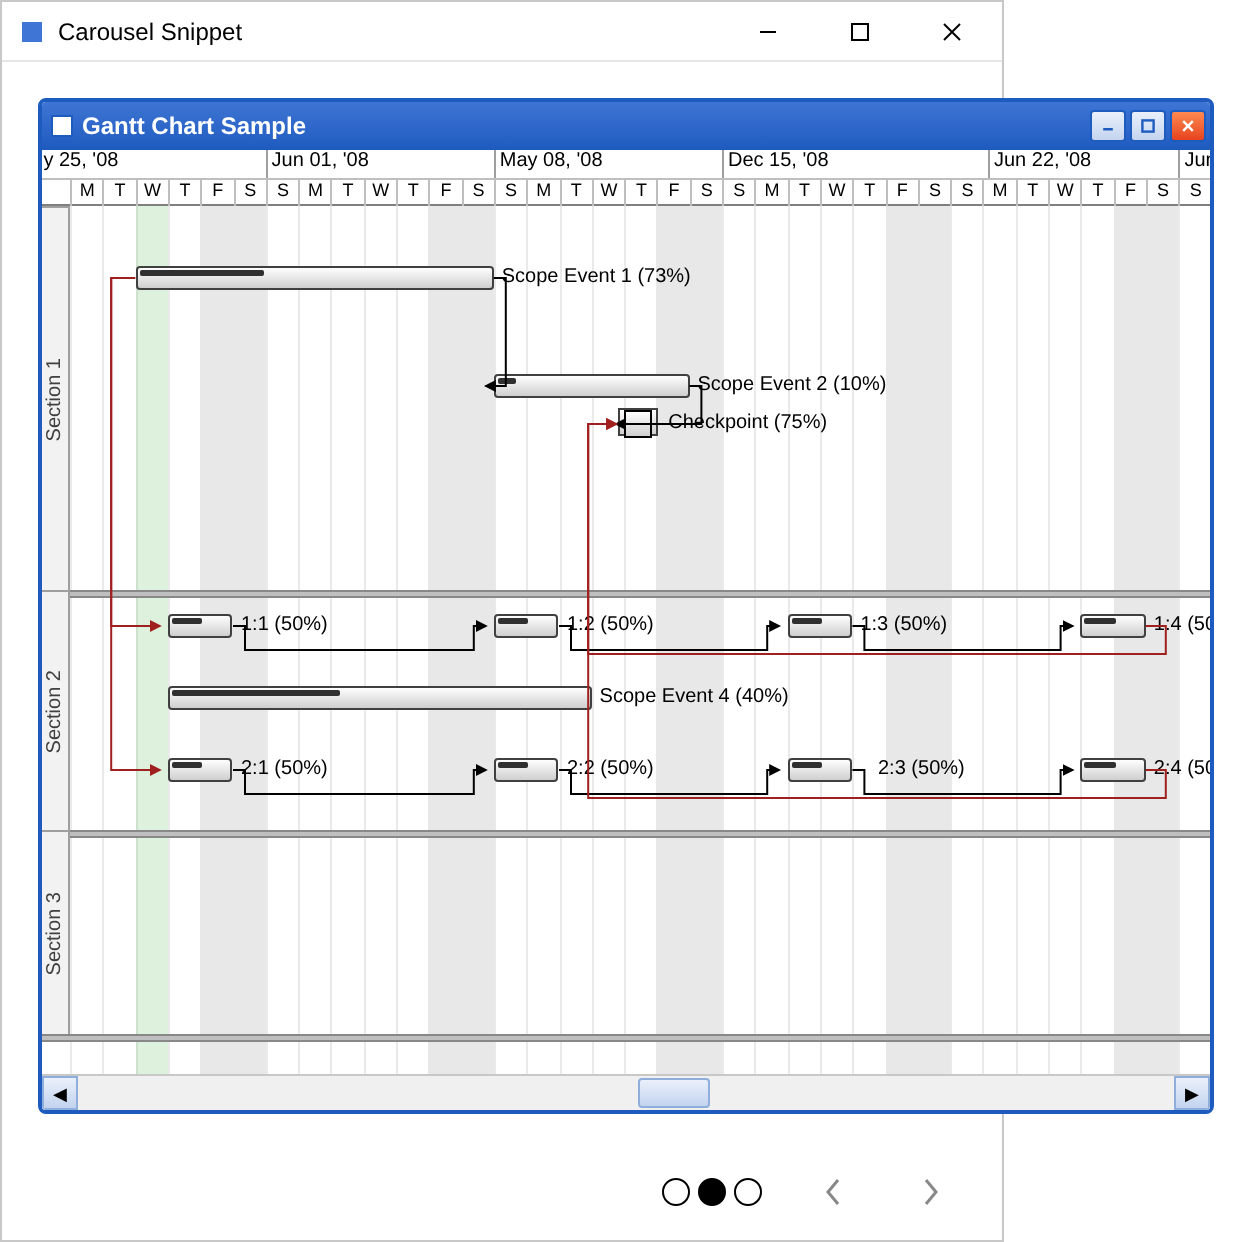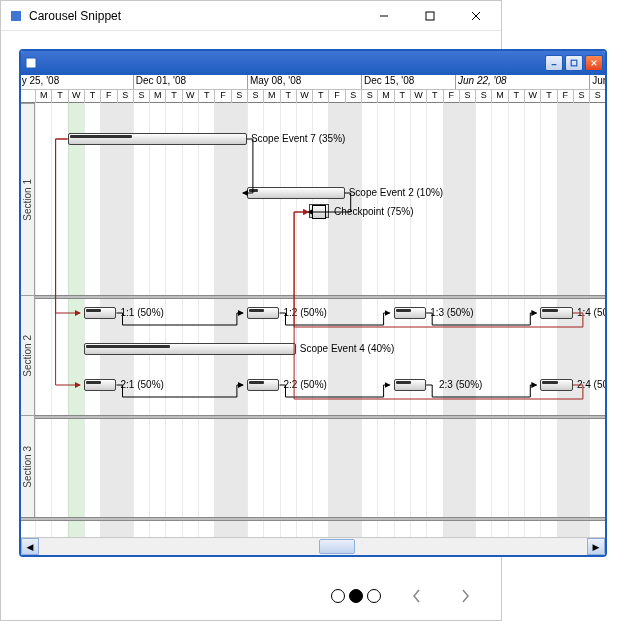--- a/index.html
+++ b/index.html
@@ -93,20 +93,21 @@
         </div>
     </div>
   </div>
 
   <div class="mdi">
     <div class="mdi-titlebar">
       <div class="mtitle">
         <svg width="12" height="12">
             <rect x="1" y="1" width="10" height="10" fill="#fff" stroke="#1e5bbf"></rect>
           </svg>
+        <span>Gantt Chart Sample</span>
       </div>
       <div class="mdi-controls">
         <div class="mdi-btn">
             <svg viewBox="0 0 10 10">
               <line x1="2" y1="7" x2="8" y2="7" stroke="#1e5bbf" stroke-width="1.5"></line>
             </svg>
           </div>
         <div class="mdi-btn">
             <svg viewBox="0 0 10 10">
               <rect x="1.5" y="1.5" width="7" height="7" fill="none" stroke="#1e5bbf" stroke-width="1.5"></rect>
@@ -119,24 +120,24 @@
             </svg>
           </div>
       </div>
     </div>
 
     <div class="gantt-wrap">
       <div class="gantt" id="gantt">
         <div class="timeline-header" id="thead">
           <div class="th-weeks" id="thweeks">
               <div class="th-week" style="left: -2.3px;">y 25, '08</div>
-              <div class="th-week" style="left: 111.8px;">Dec 01, '08</div>
+              <div class="th-week" style="left: 111.8px;">Jun 01, '08</div>
               <div class="th-week" style="left: 225.9px;">May 08, '08</div>
               <div class="th-week" style="left: 340px;">Dec 15, '08</div>
-              <div class="th-week" style="left: 434px; font-style: italic;">Jun 22, '08</div>
+              <div class="th-week" style="left: 473px;">Jun 22, '08</div>
               <div class="th-week" style="left: 568.2px;">Jun 2</div>
             </div>
           <div class="th-days" id="thdays">
               <div class="th-day" style="left: 14px; width: 16.3px;">M</div>
               <div class="th-day" style="left: 30.3px; width: 16.3px;">T</div>
               <div class="th-day" style="left: 46.6px; width: 16.3px;">W</div>
               <div class="th-day" style="left: 62.9px; width: 16.3px;">T</div>
               <div class="th-day" style="left: 79.2px; width: 16.3px;">F</div>
               <div class="th-day" style="left: 95.5px; width: 16.3px;">S</div>
               <div class="th-day" style="left: 111.8px; width: 16.3px;">S</div>
@@ -220,21 +221,21 @@
               <span>Section 2</span>
             </div>
             <div class="sec-sep" style="top: 312px;"></div>
             <div class="section-label" style="top: 312px; height: 102px;">
               <span>Section 3</span>
             </div>
             <div class="sec-sep" style="top: 414px;"></div>
             <div class="bar" style="left: 46.6px; top: 30px; width: 179.3px;">
               <div class="progress" style="width: 62.055px; height: 3px;"></div>
             </div>
-            <div class="blabel" style="left: 229.9px; top: 30px;">Scope Event 7 (35%)</div>
+            <div class="blabel" style="left: 229.9px; top: 30px;">Scope Event 1 (73%)</div>
             <div class="bar" style="left: 225.9px; top: 84px; width: 97.8px;">
               <div class="progress" style="width: 9.58px; height: 3px;"></div>
             </div>
             <div class="blabel" style="left: 327.7px; top: 84px;">Scope Event 2 (10%)</div>
             <div class="milestone-outer" style="left: 288.1px; top: 101px;"></div>
             <div class="milestone" style="left: 291.1px; top: 102px;"></div>
             <div class="blabel" style="left: 313.1px; top: 103px;">Checkpoint (75%)</div>
             <div class="bar" style="left: 62.9px; top: 204px; width: 32.6px;">
               <div class="progress" style="width: 15.3px; height: 3px;"></div>
             </div>

